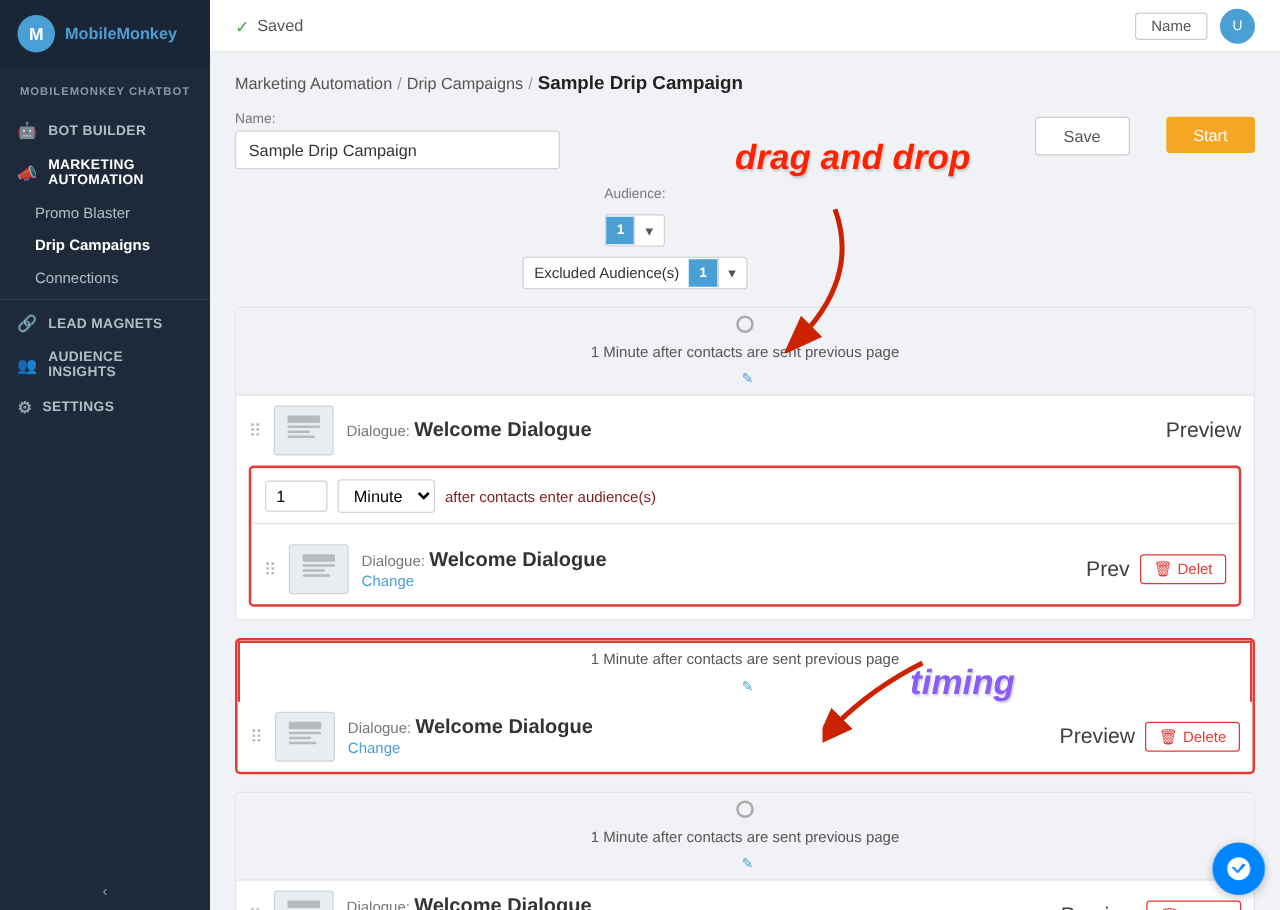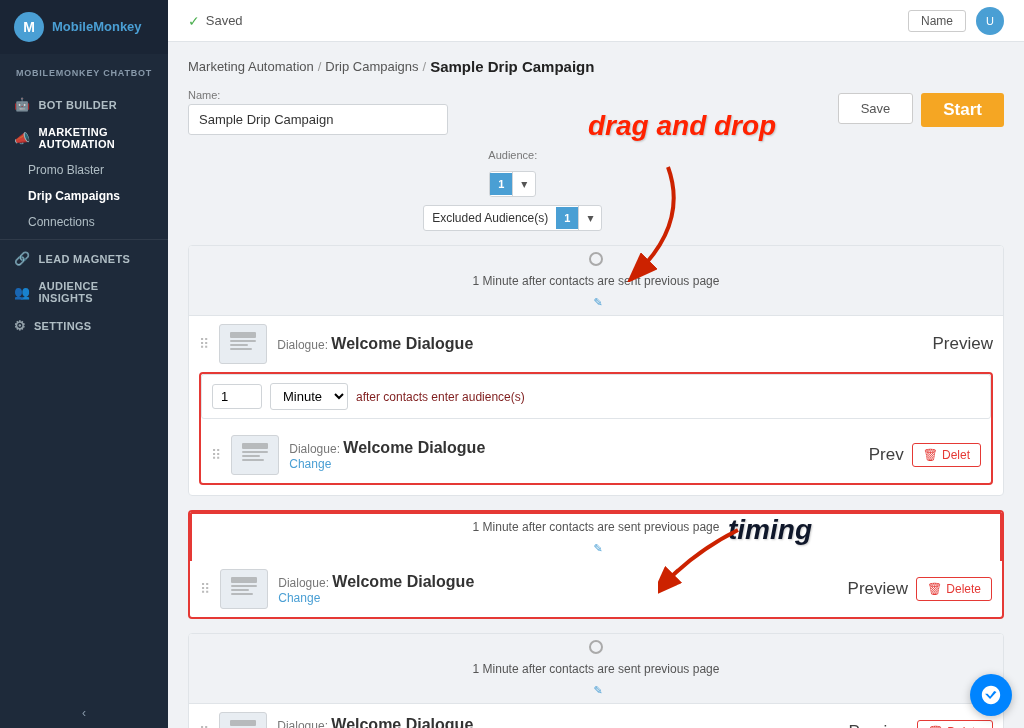--- a/index.html
+++ b/index.html
@@ -119,25 +119,25 @@
       font-size: 28px;
       font-weight: 900;
       color: #ff2200;
       font-style: italic;
       pointer-events: none;
       z-index: 10;
       text-shadow: 1px 1px 2px rgba(0,0,0,0.2);
     }
     .annotation-timing {
       position: absolute;
-      top: 472px;
+      top: 488px;
       left: 560px;
       font-size: 28px;
       font-weight: 900;
-      color: #0f172a;
+      color: #8b5cf6;
       font-style: italic;
       pointer-events: none;
       z-index: 10;
       text-shadow: 1px 1px 2px rgba(0,0,0,0.2);
     }
     .arrow-drag {
       position: absolute;
       top: 120px;
       left: 430px;
       pointer-events: none;
@@ -183,21 +183,21 @@
     }
     .campaign-buttons { display: flex; gap: 8px; align-items: flex-start; margin-top: 4px; }
     .btn-save {
       border: 1px solid #ccc; background: #fff;
       padding: 7px 22px; border-radius: 3px;
       font-size: 13px; cursor: pointer; color: #555;
     }
     .btn-start {
       border: none; background: #f5a623;
       padding: 7px 22px; border-radius: 3px;
-      font-size: 17px; cursor: pointer; color: #fff; font-weight: 700;
+      font-size: 13px; cursor: pointer; color: #fff; font-weight: 400; margin-left: 21px;
     }
 
     
     .drip-section { margin-bottom: 14px; }
     .drip-step {
       background: #fff;
       border: 1px solid #e0e4e8;
       border-radius: 4px;
       overflow: hidden;
     }

